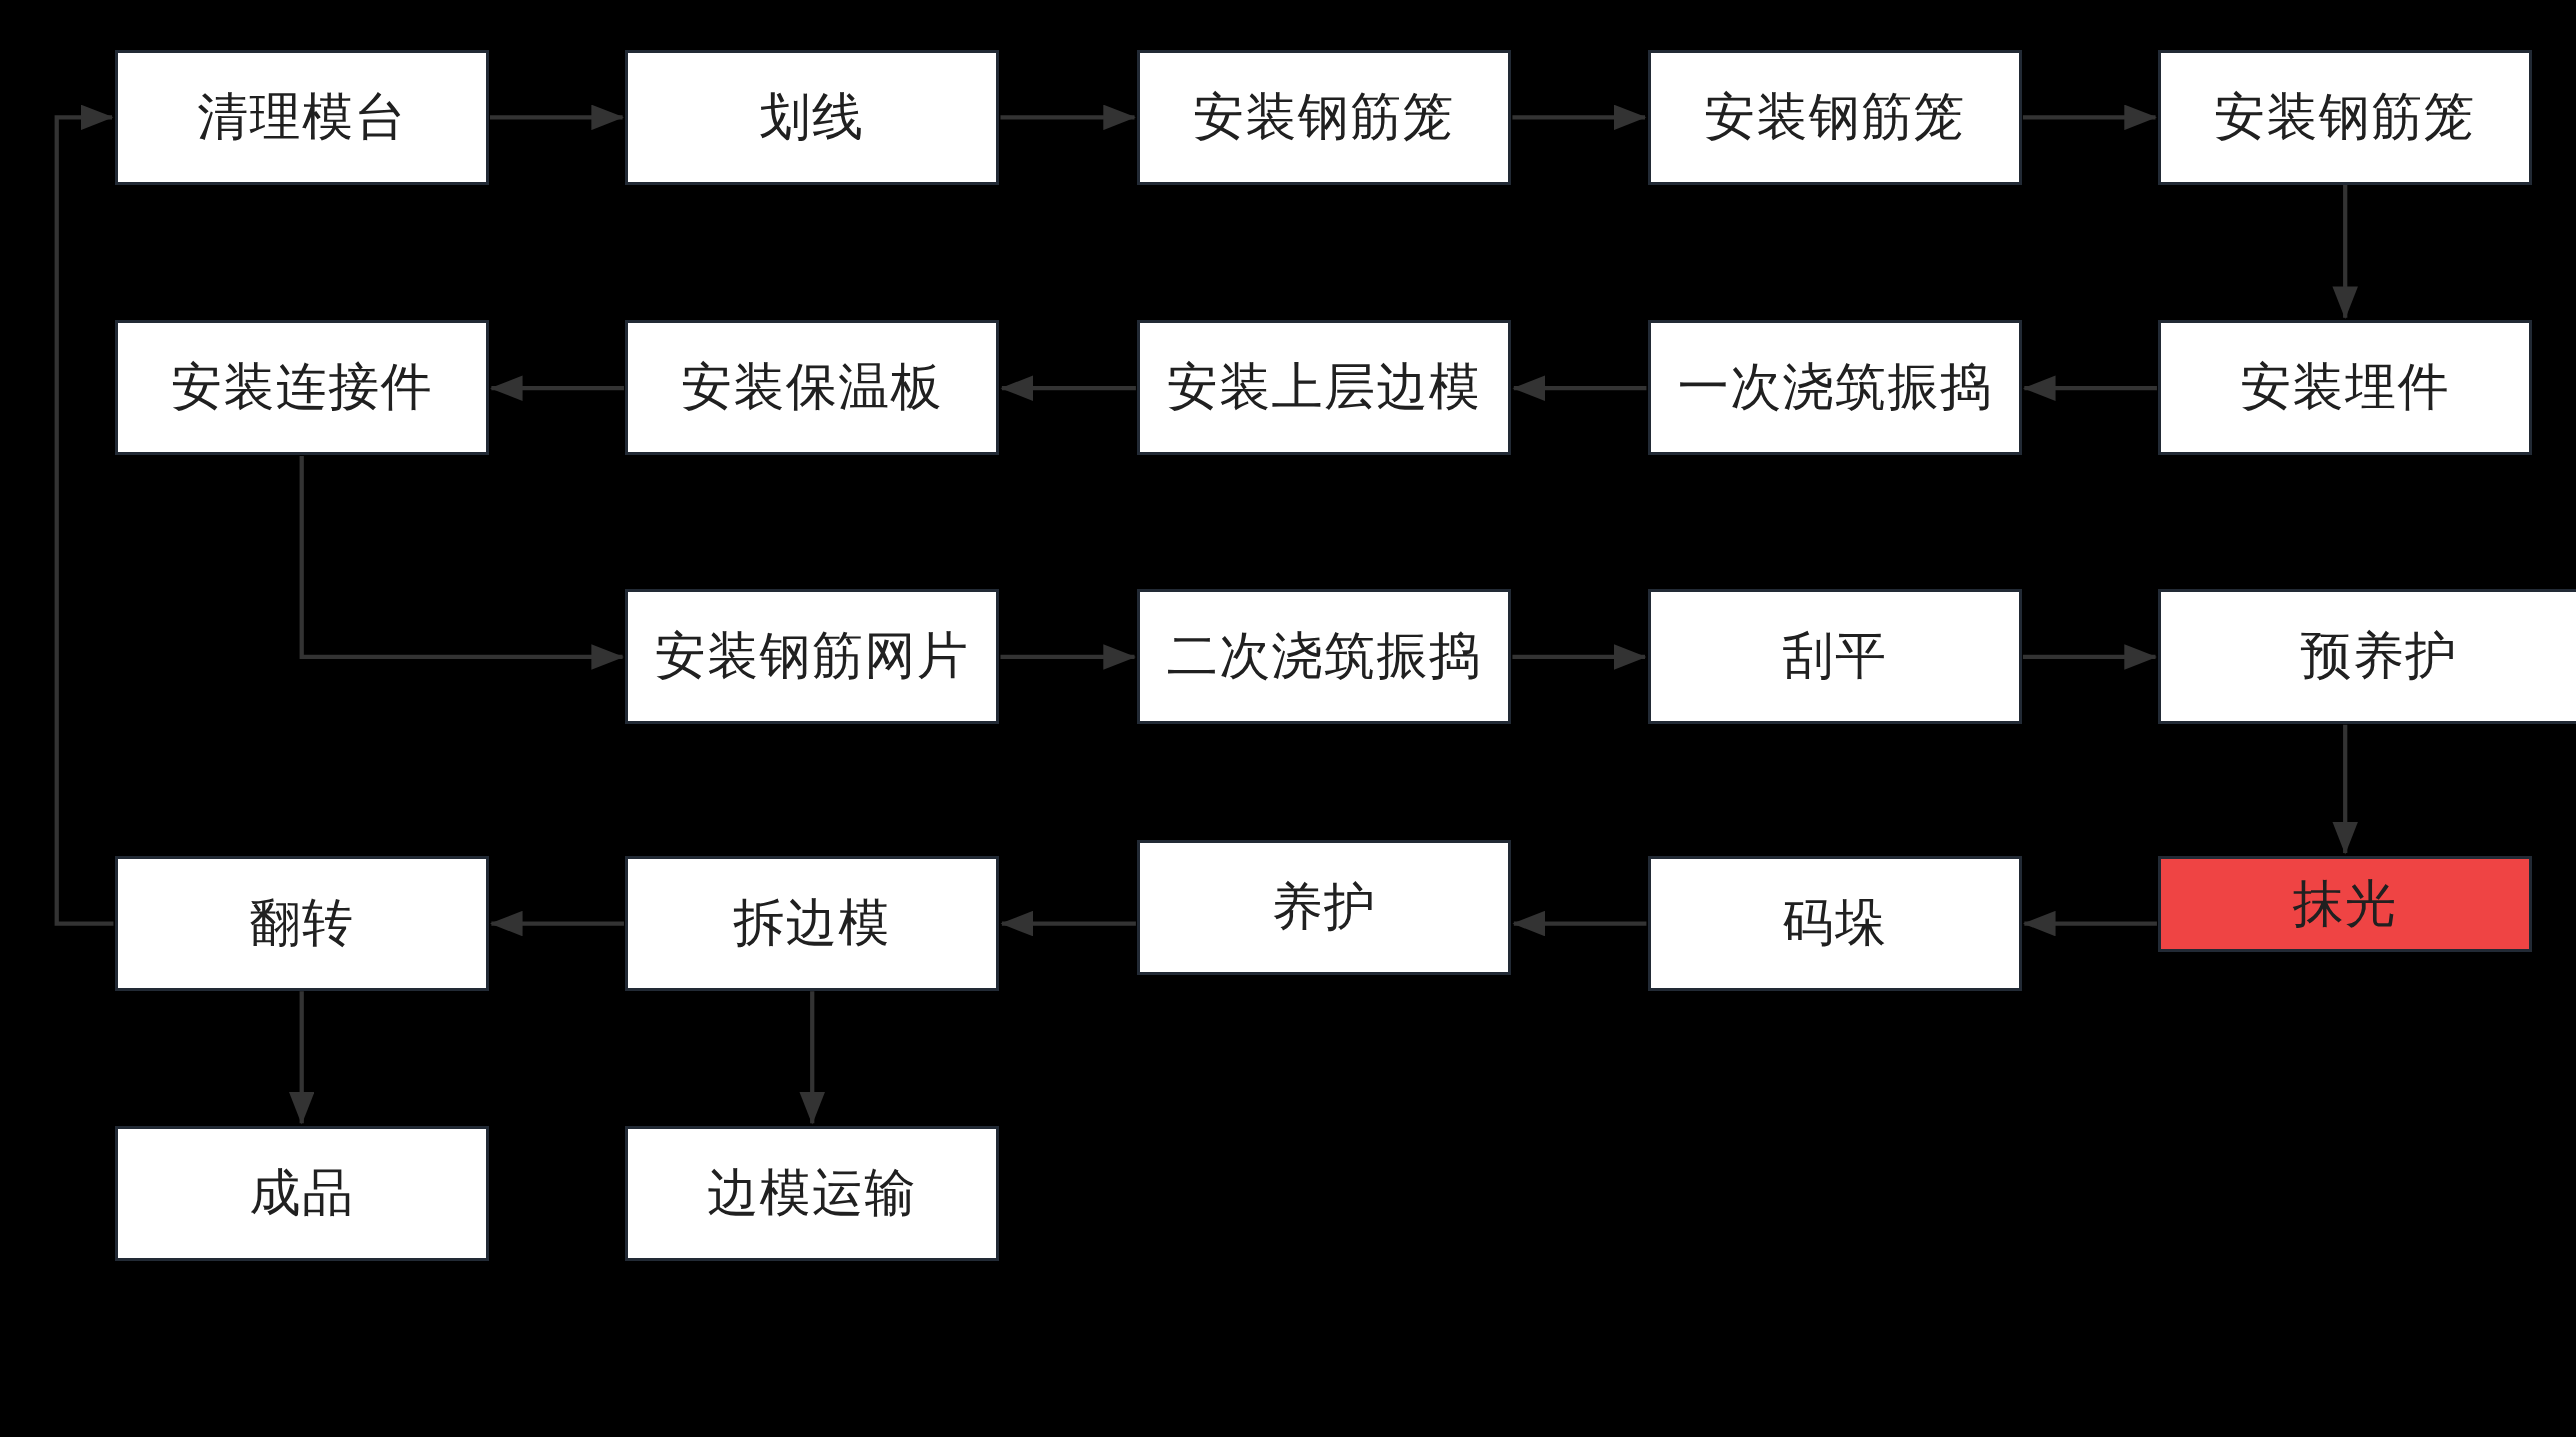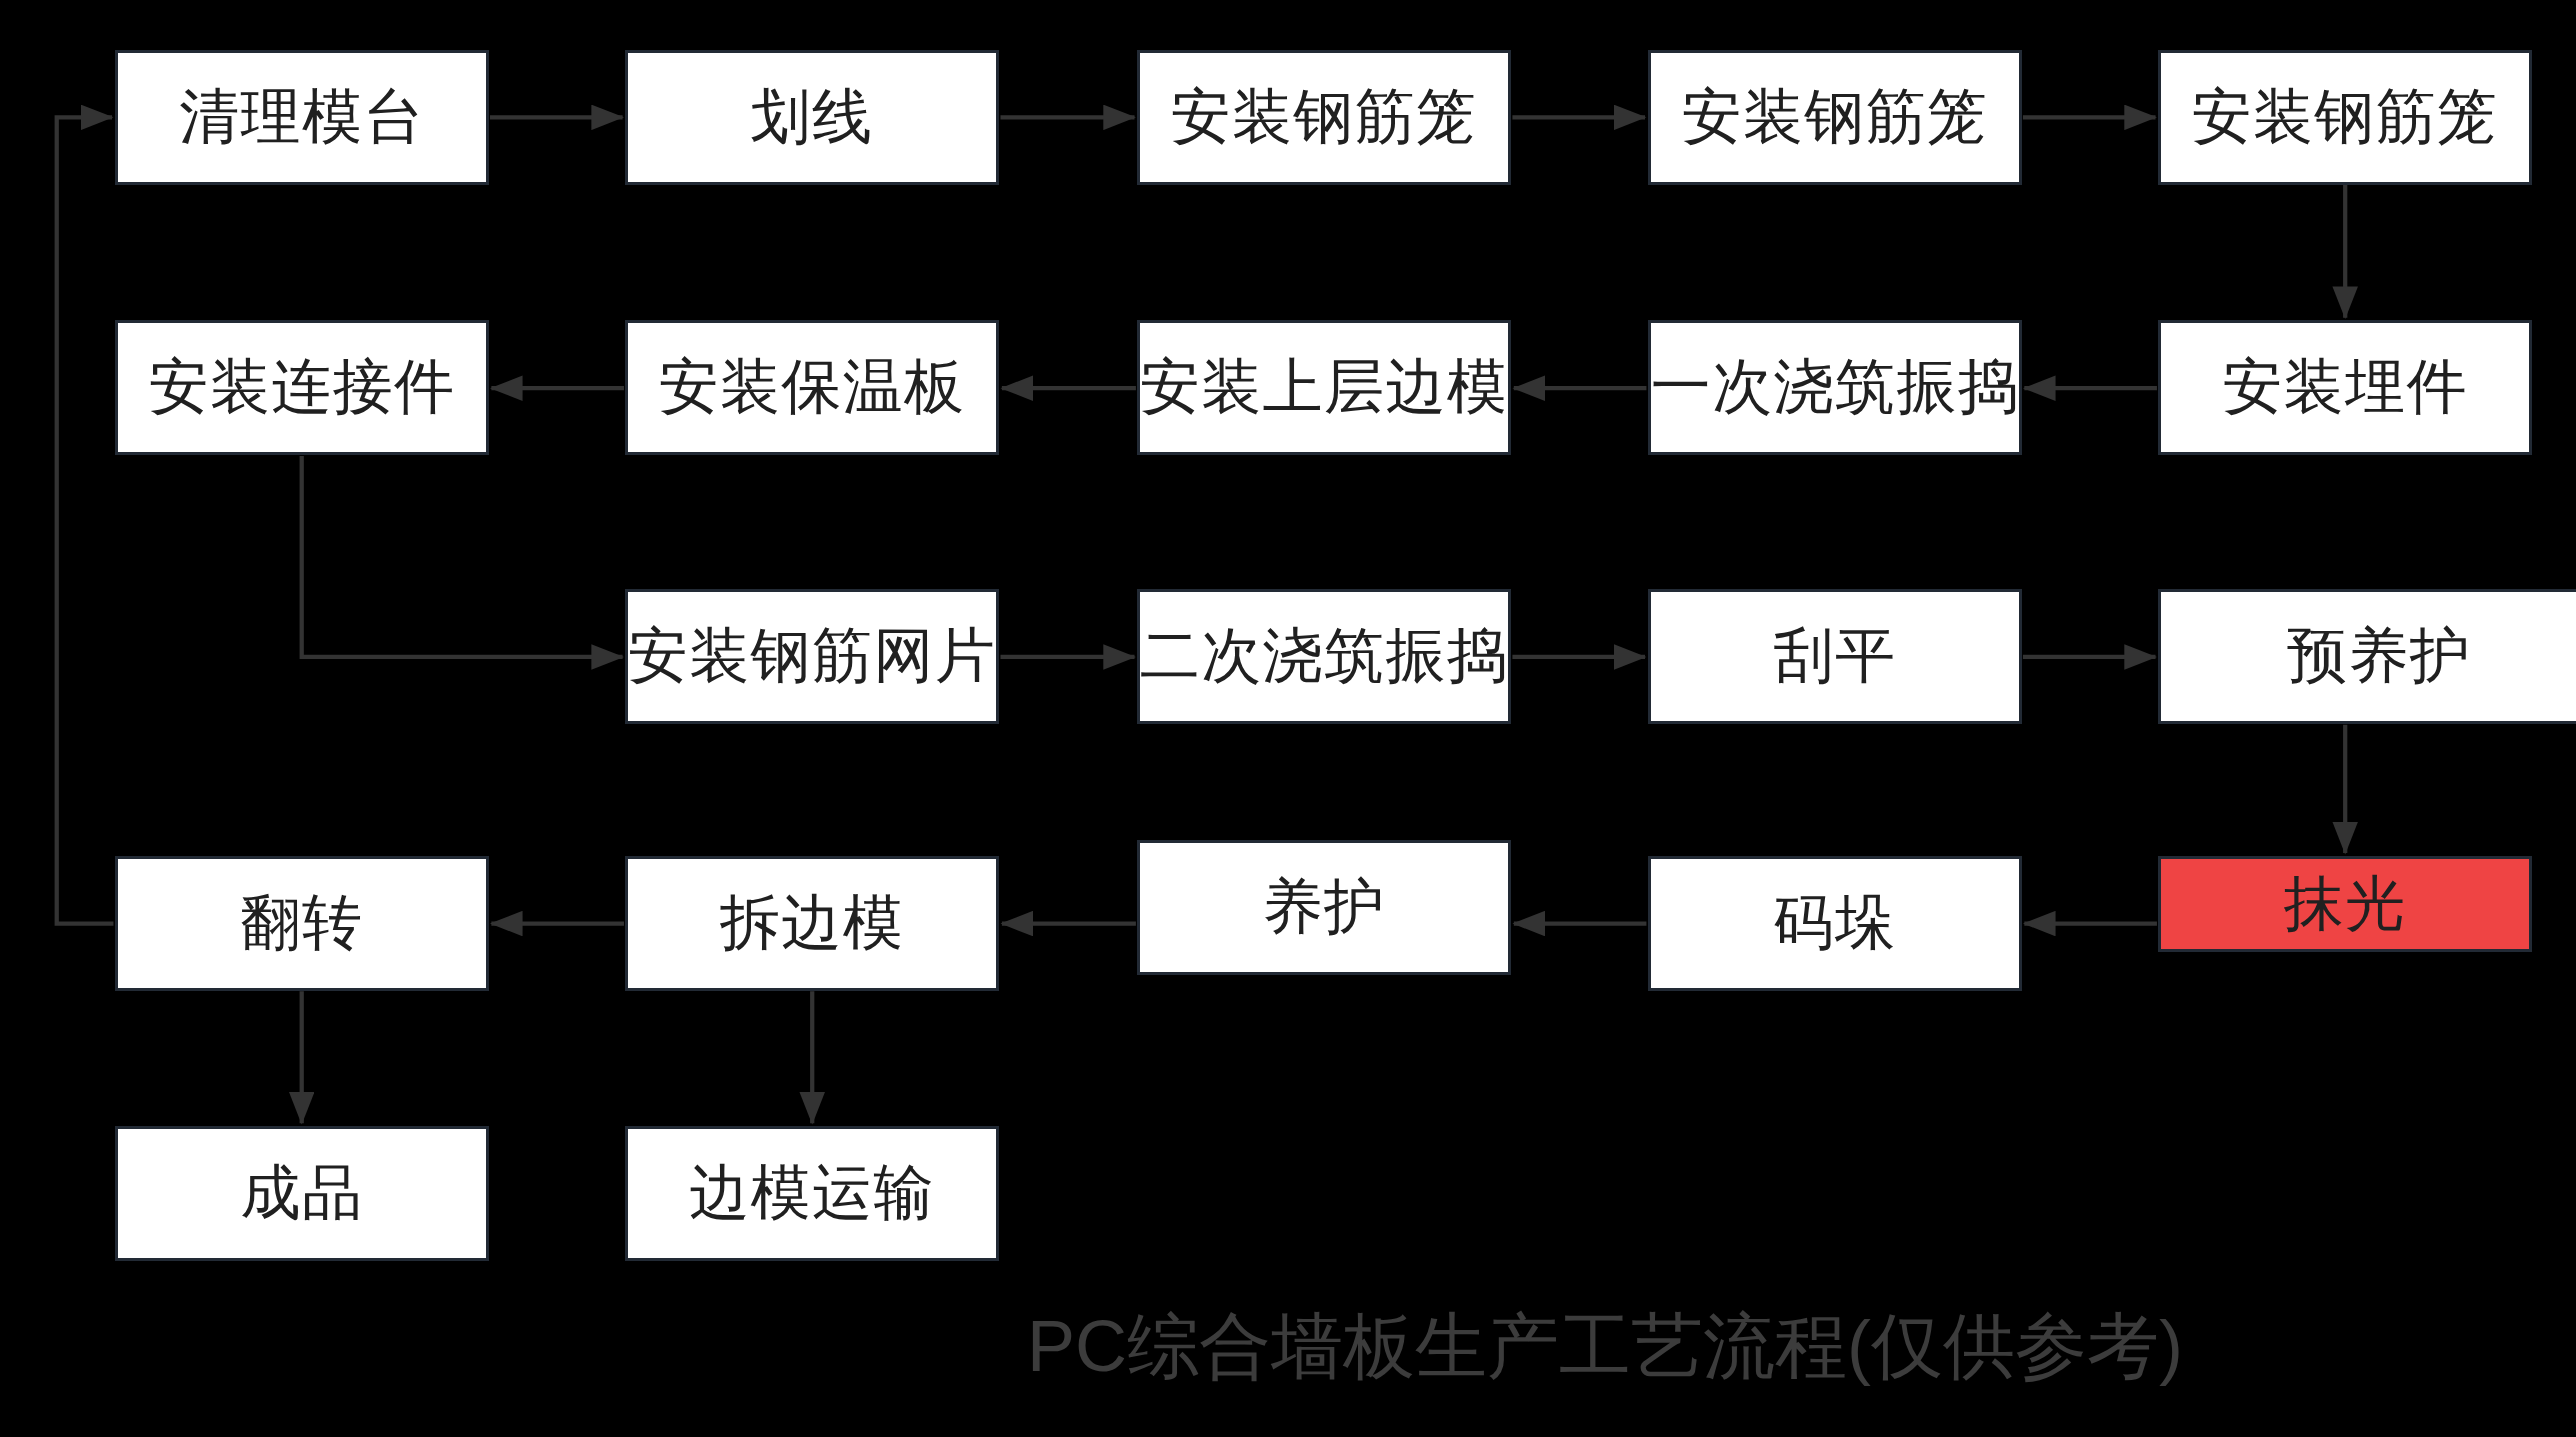--- a/index.html
+++ b/index.html
@@ -25,21 +25,21 @@
   .node {
     position: absolute;
     background: #ffffff;
     border: 3.5px solid #222a35;
     box-sizing: border-box;
     display: flex;
     align-items: center;
     justify-content: center;
   }
   .node-label {
-    font-size: 60px;
+    font-size: 51px;
     font-weight: 500;
     color: #202020;
     letter-spacing: 1.4px;
     white-space: nowrap;
   }
   .diagram-title {
     position: absolute;
     left: 1605px;
     top: 1299px;
     transform: translateX(-50%);
@@ -139,15 +139,14 @@
       <div class="node" style="left: 2158px; top: 856px; width: 374px; height: 96px; background: #ef4444; border-color: rgb(34, 42, 53);">
         <span class="node-label" style="color: rgb(32, 32, 32);">抹光</span>
       </div>
       <div class="node" style="left: 115px; top: 1126px; width: 374px; height: 135px; background: rgb(255, 255, 255); border-color: rgb(34, 42, 53);">
         <span class="node-label" style="color: rgb(32, 32, 32);">成品</span>
       </div>
       <div class="node" style="left: 625px; top: 1126px; width: 374px; height: 135px; background: rgb(255, 255, 255); border-color: rgb(34, 42, 53);">
         <span class="node-label" style="color: rgb(32, 32, 32);">边模运输</span>
       </div>
     </div>
-  <div class="diagram-title" style="color: rgb(60, 60, 60);">PC综合墙板生产工艺流程(仅供参考)</div>
 </div>
 
 
 </body></html>

